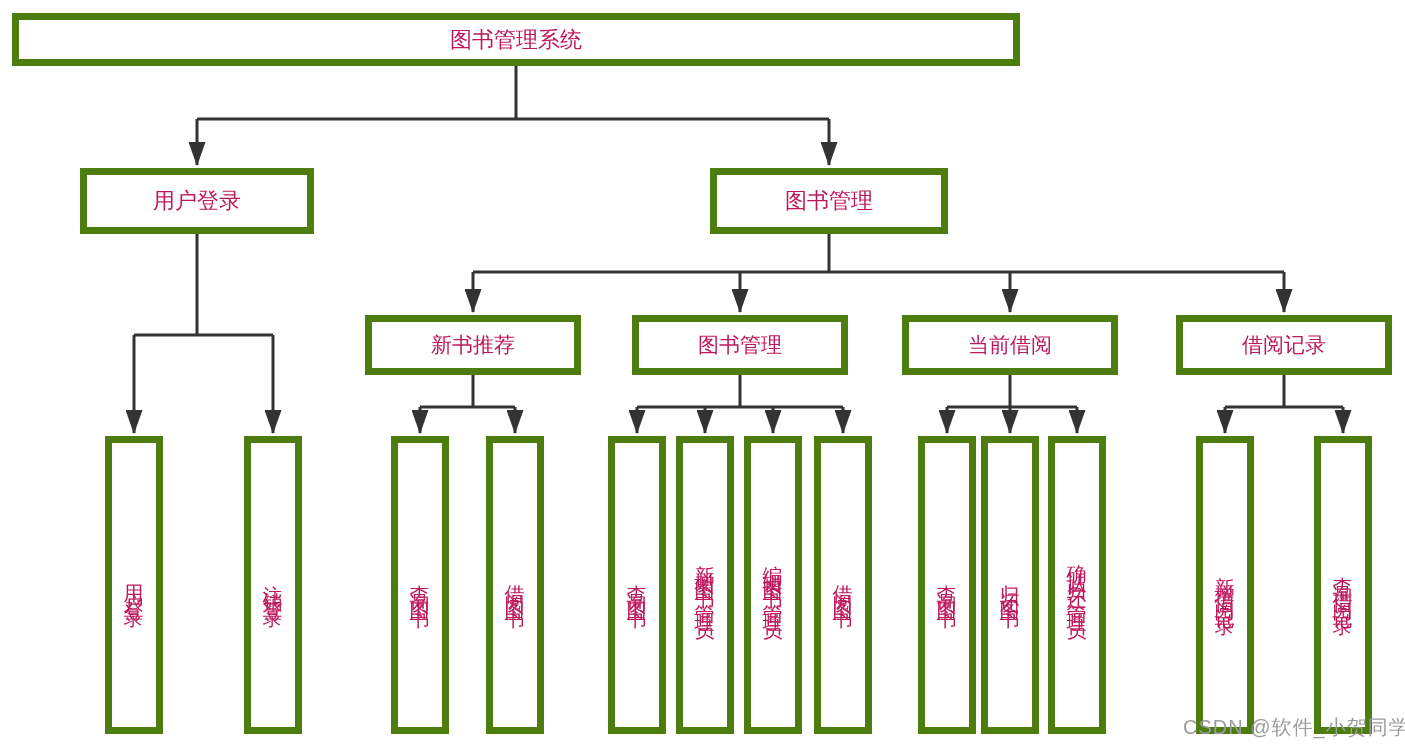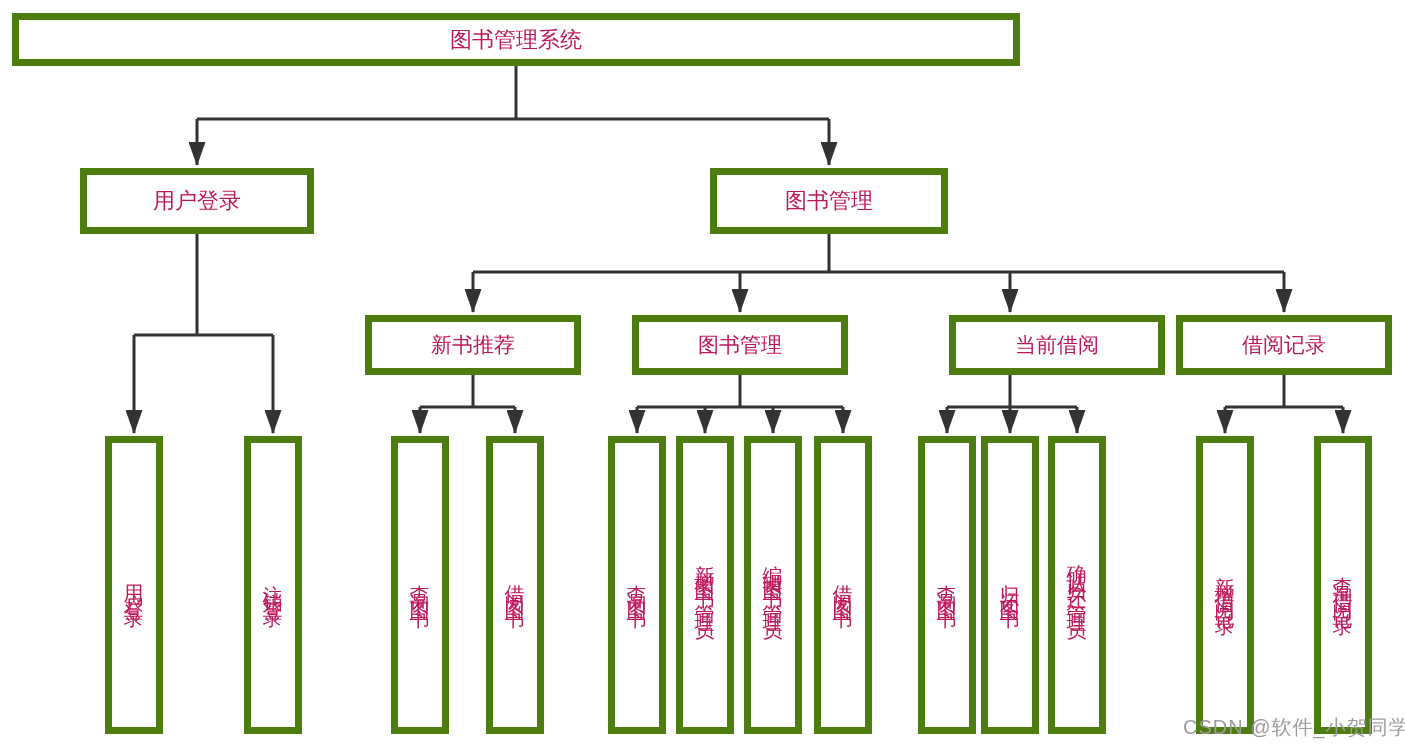--- a/index.html
+++ b/index.html
@@ -105,21 +105,21 @@
     </g>
   </svg>
 
   <div class="node root" style="left:12px; top:13px; width:1008px; height:53px;">图书管理系统</div>
 
   <div class="node level2" style="left:80px; top:168px; width:234px; height:66px;">用户登录</div>
   <div class="node level3" style="left:365px; top:315px; width:216px; height:60px;">新书推荐</div>
 
   <div class="node level2" style="left:710px; top:168px; width:238px; height:66px;">图书管理</div>
   <div class="node level3" style="left:632px; top:315px; width:216px; height:60px;">图书管理</div>
-  <div class="node level3" style="left:902px; top:315px; width:216px; height:60px;margin-left:47px;">当前借阅</div>
+  <div class="node level3" style="left:902px; top:315px; width:216px; height:60px;">当前借阅</div>
   <div class="node level3" style="left:1176px; top:315px; width:216px; height:60px;">借阅记录</div>
 
   <div class="node leaf" style="left:105px; top:436px; width:58px; height:298px;">用户登录</div>
   <div class="node leaf" style="left:244px; top:436px; width:58px; height:298px;">注销登录</div>
 
   <div class="node leaf" style="left:391px; top:436px; width:58px; height:298px;">查询图书</div>
   <div class="node leaf" style="left:486px; top:436px; width:58px; height:298px;">借阅图书</div>
 
   <div class="node leaf" style="left:608px; top:436px; width:58px; height:298px;">查询图书</div>
   <div class="node leaf" style="left:676px; top:436px; width:58px; height:298px;">新增图书（管理员）</div>

